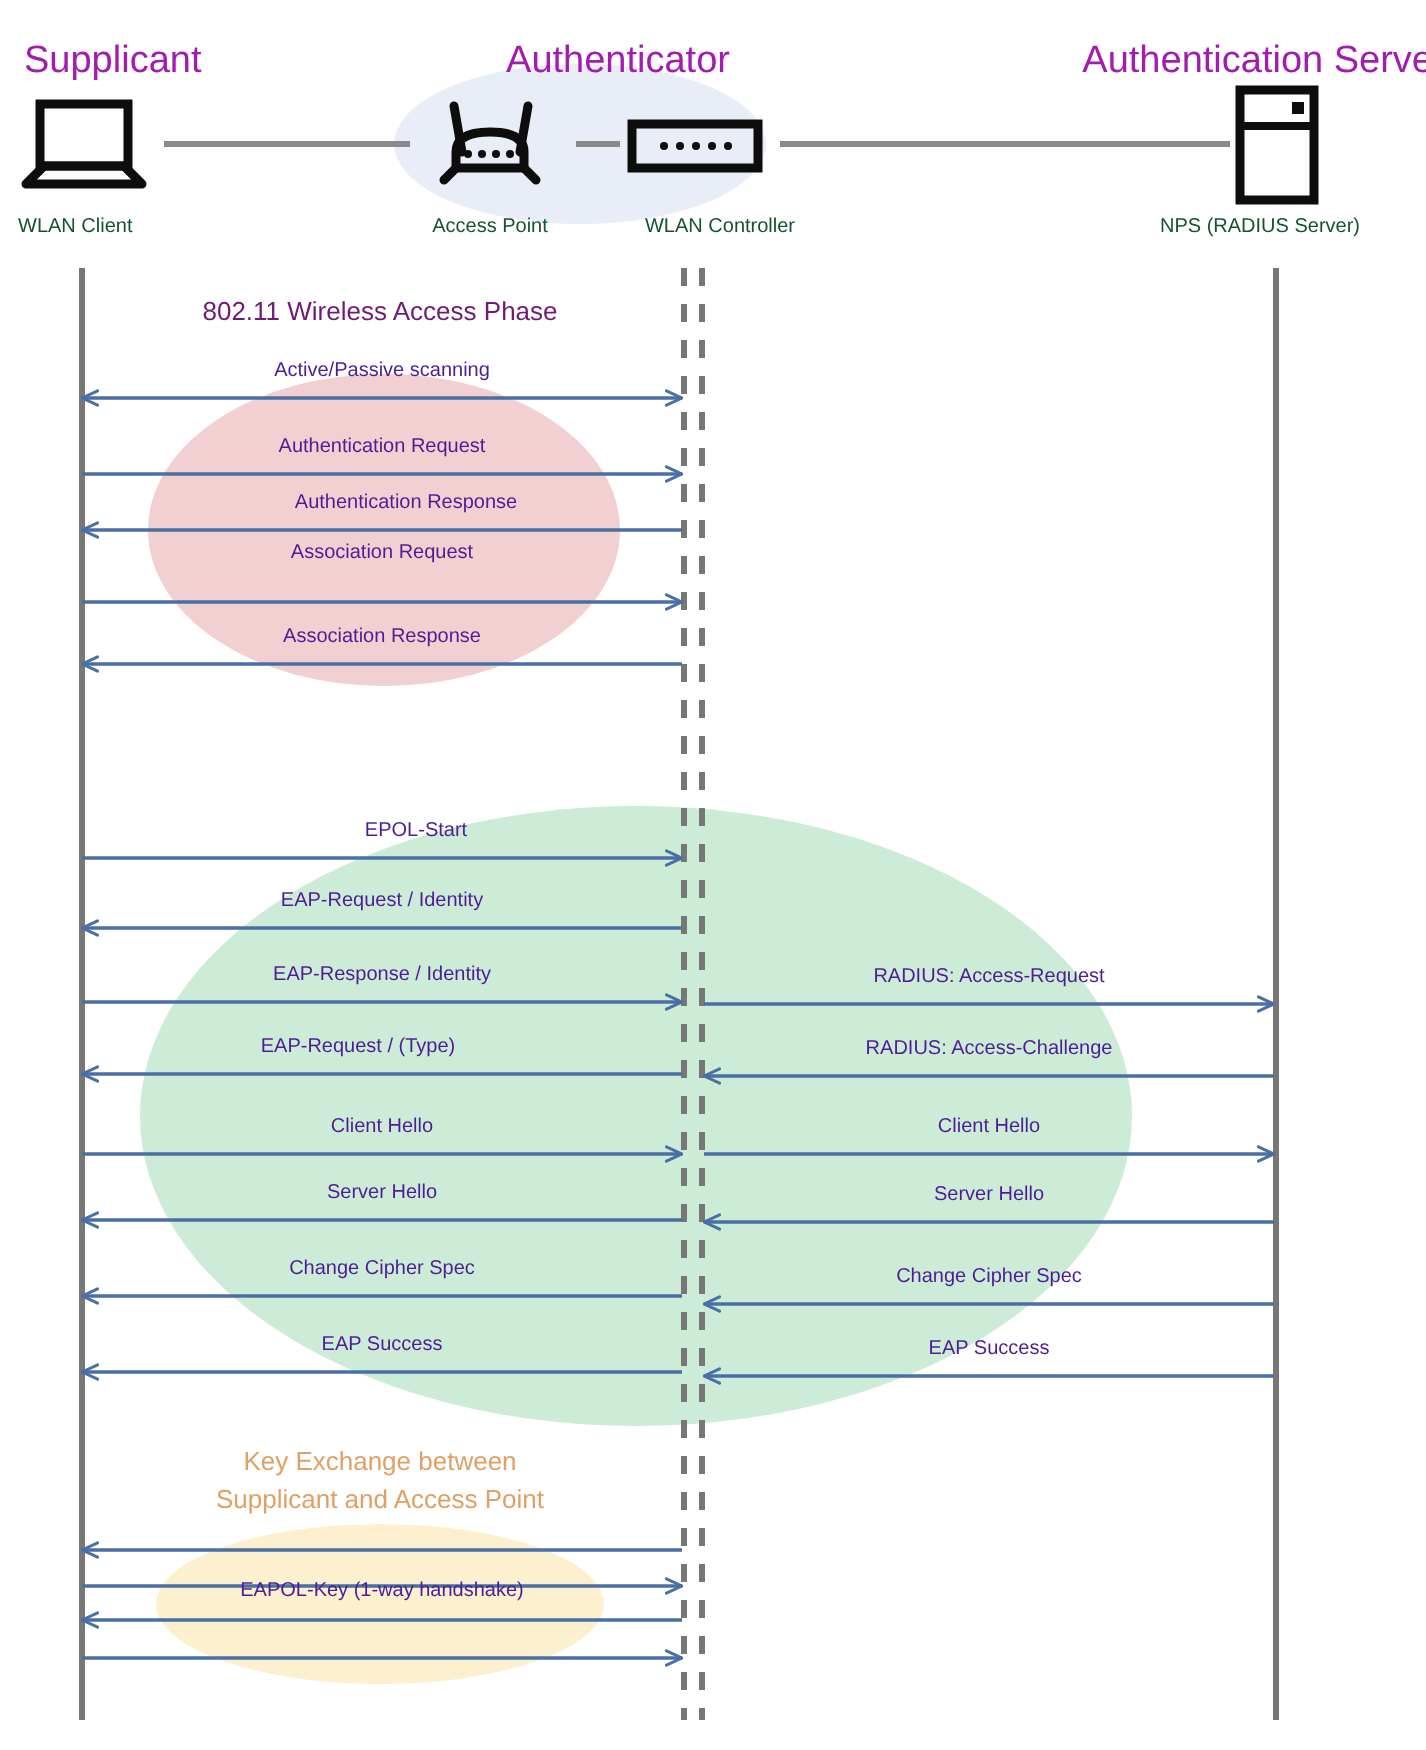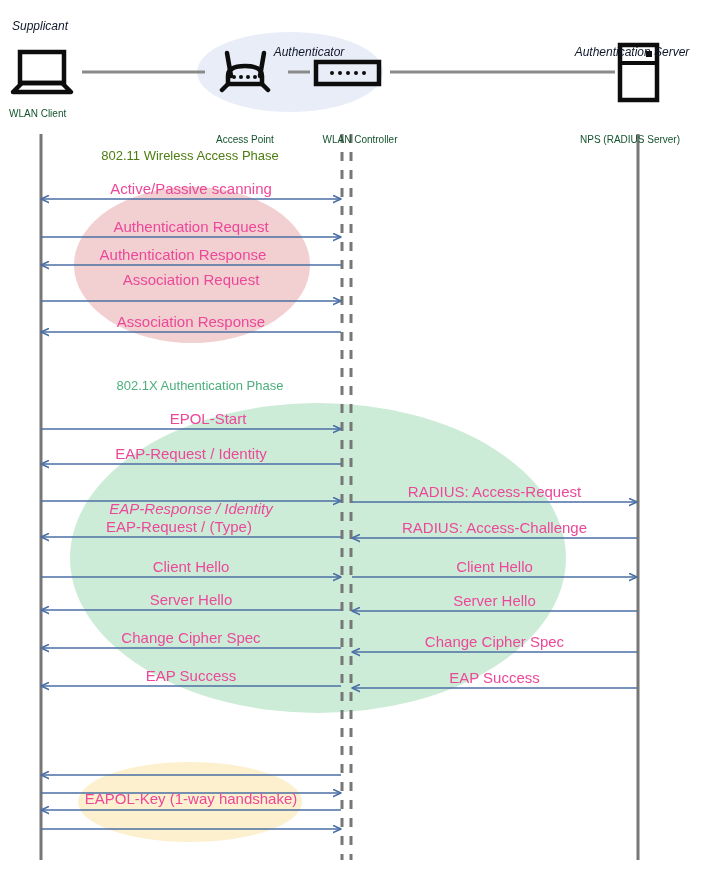--- a/index.html
+++ b/index.html
@@ -35,45 +35,44 @@
     pointer-events: none;
   }
   .lbl {
     position: absolute;
     white-space: nowrap;
     color: #1a1a1a;
     font-size: 13.5px;
     line-height: 1.15;
   }
   .hdr-top {
-    font-size: 12px;
-    color: #0f172a;
-    font-style: italic;
+    font-size: 19px;
+    color: #a21caf;
   }
   .hdr-bot {
     font-size: 10px;
     color: #14532d;
   }
   .msg {
-    font-size: 15px;
-    color: #ec4899;
+    font-size: 10px;
+    color: #4c1d95;
     transform: translate(-50%, 0);
     text-align: center;
   }
   .phase {
     font-size: 13px;
     font-weight: 400;
     transform: translate(-50%, 0);
     text-align: center;
     line-height: 1.45;
   }
-  .phase-80211 { color: #4d7c0f; }
+  .phase-80211 { color: #701a75; }
   .phase-8021x { color: #4bb07a; }
   .phase-key   { color: #e0a063; }
-  .ctr { transform: translate(-50%, 0); margin-top: 26px; }
+  .ctr { transform: translate(-50%, 0); }
 </style>
 </head>
 <body>
 
 <div id="canvas">
 
   <svg class="layer" viewBox="0 0 713 875">
     <defs>
       <marker id="arrR" markerWidth="9" markerHeight="9" refX="8.4" refY="4.5" orient="auto" markerUnits="userSpaceOnUse">
         <path d="M0.6,0.9 L8.4,4.5 L0.6,8.1" fill="none" stroke="#4a6fa5" stroke-width="1.5" stroke-linecap="round" stroke-linejoin="round"></path>
@@ -165,31 +164,34 @@
     <div class="lbl hdr-top" style="left:12px; top:20px;">Supplicant</div>
     <div class="lbl hdr-top ctr" style="left:309px; top:20px;">Authenticator</div>
     <div class="lbl hdr-top ctr" style="left:632px; top:20px;">Authentication Server</div>
 
     <div class="lbl hdr-bot" style="left:9px; top:108px;">WLAN Client</div>
     <div class="lbl hdr-bot ctr" style="left:245px; top:108px;">Access Point</div>
     <div class="lbl hdr-bot ctr" style="left:360px; top:108px;">WLAN Controller</div>
     <div class="lbl hdr-bot ctr" style="left:630px; top:108px;">NPS (RADIUS Server)</div>
 
     <div class="lbl phase phase-80211" style="left:190px; top:147px;">802.11 Wireless Access Phase</div>
-    <div class="lbl phase phase-8021x" style="left:200px; top:377px;">802.1X Authentication Phase</div>
+    <div class="lbl phase phase-key" style="left:190px; top:722px;">
+      <div>Key Exchange between</div>
+      <div>Supplicant and Access Point</div>
+    </div>
 
     <div id="msg-labels">
         <div class="lbl msg" style="left: 191px; top: 180px;">Active/Passive scanning</div>
         <div class="lbl msg" style="left: 191px; top: 218px;">Authentication Request</div>
-        <div class="lbl msg" style="left: 183px; top: 246px; text-align: right;">Authentication Response</div>
+        <div class="lbl msg" style="left: 203px; top: 246px; text-align: right;">Authentication Response</div>
         <div class="lbl msg" style="left: 191px; top: 271px;">Association Request</div>
         <div class="lbl msg" style="left: 191px; top: 313px;">Association Response</div>
         <div class="lbl msg" style="left: 208px; top: 410px;">EPOL-Start</div>
         <div class="lbl msg" style="left: 191px; top: 445px;">EAP-Request / Identity</div>
-        <div class="lbl msg" style="left: 191px; top: 500px; font-style: italic;">EAP-Response / Identity</div>
+        <div class="lbl msg" style="left: 191px; top: 482px;">EAP-Response / Identity</div>
         <div class="lbl msg" style="left: 494.5px; top: 483px;">RADIUS: Access-Request</div>
         <div class="lbl msg" style="left: 179px; top: 518px;">EAP-Request / (Type)</div>
         <div class="lbl msg" style="left: 494.5px; top: 519px;">RADIUS: Access-Challenge</div>
         <div class="lbl msg" style="left: 191px; top: 558px;">Client Hello</div>
         <div class="lbl msg" style="left: 494.5px; top: 558px;">Client Hello</div>
         <div class="lbl msg" style="left: 191px; top: 591px;">Server Hello</div>
         <div class="lbl msg" style="left: 494.5px; top: 592px;">Server Hello</div>
         <div class="lbl msg" style="left: 191px; top: 629px;">Change Cipher Spec</div>
         <div class="lbl msg" style="left: 494.5px; top: 633px;">Change Cipher Spec</div>
         <div class="lbl msg" style="left: 191px; top: 667px;">EAP Success</div>

